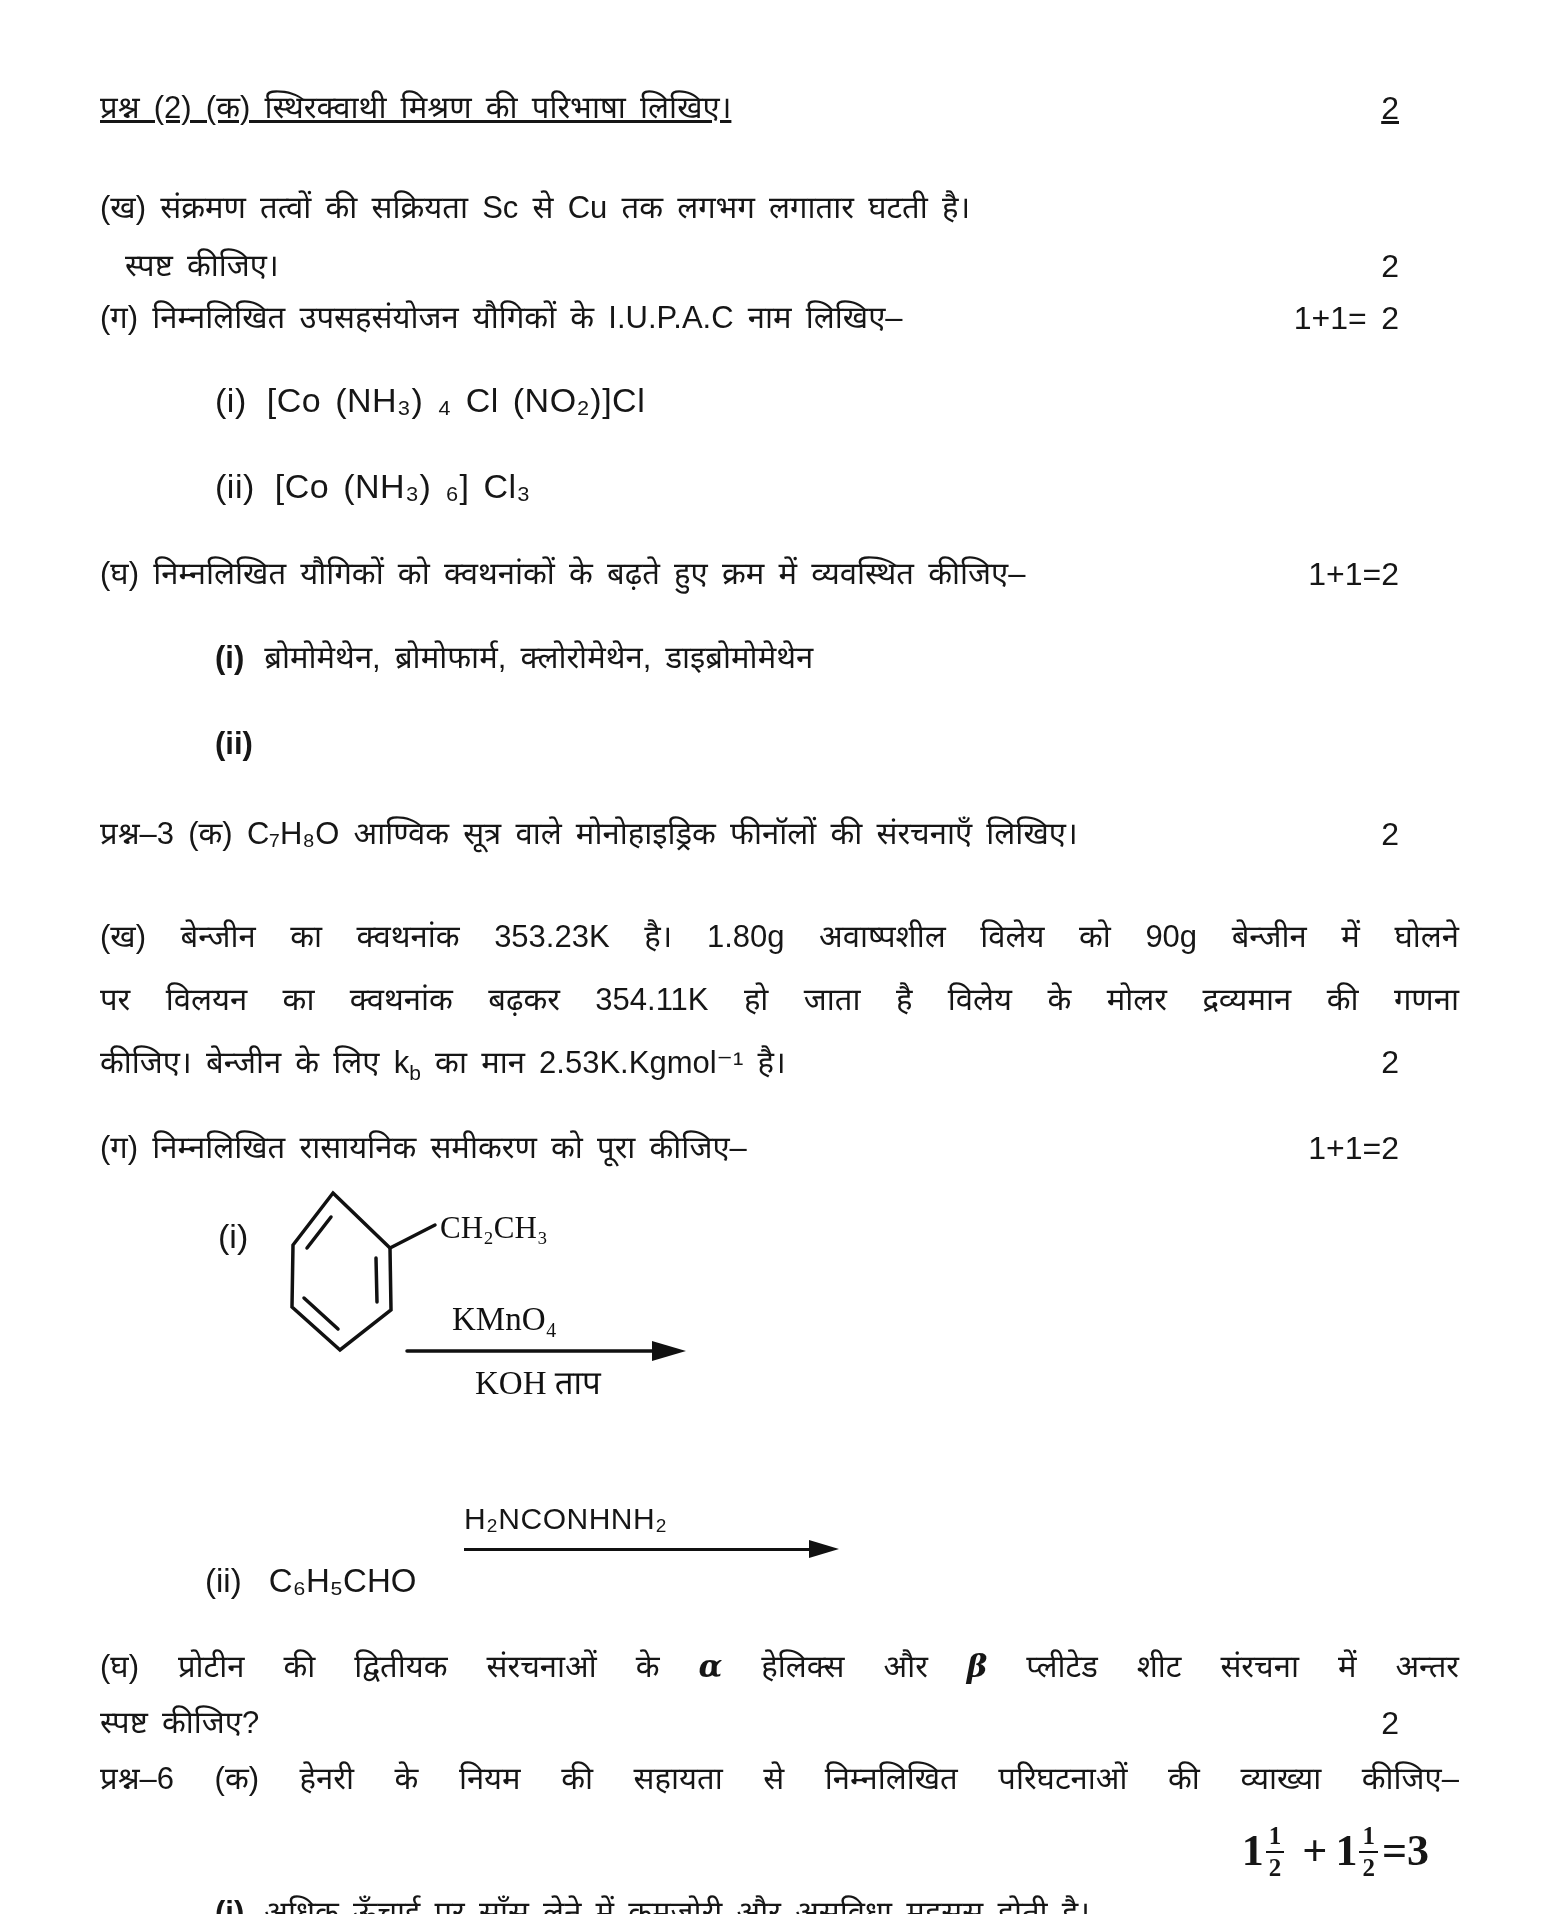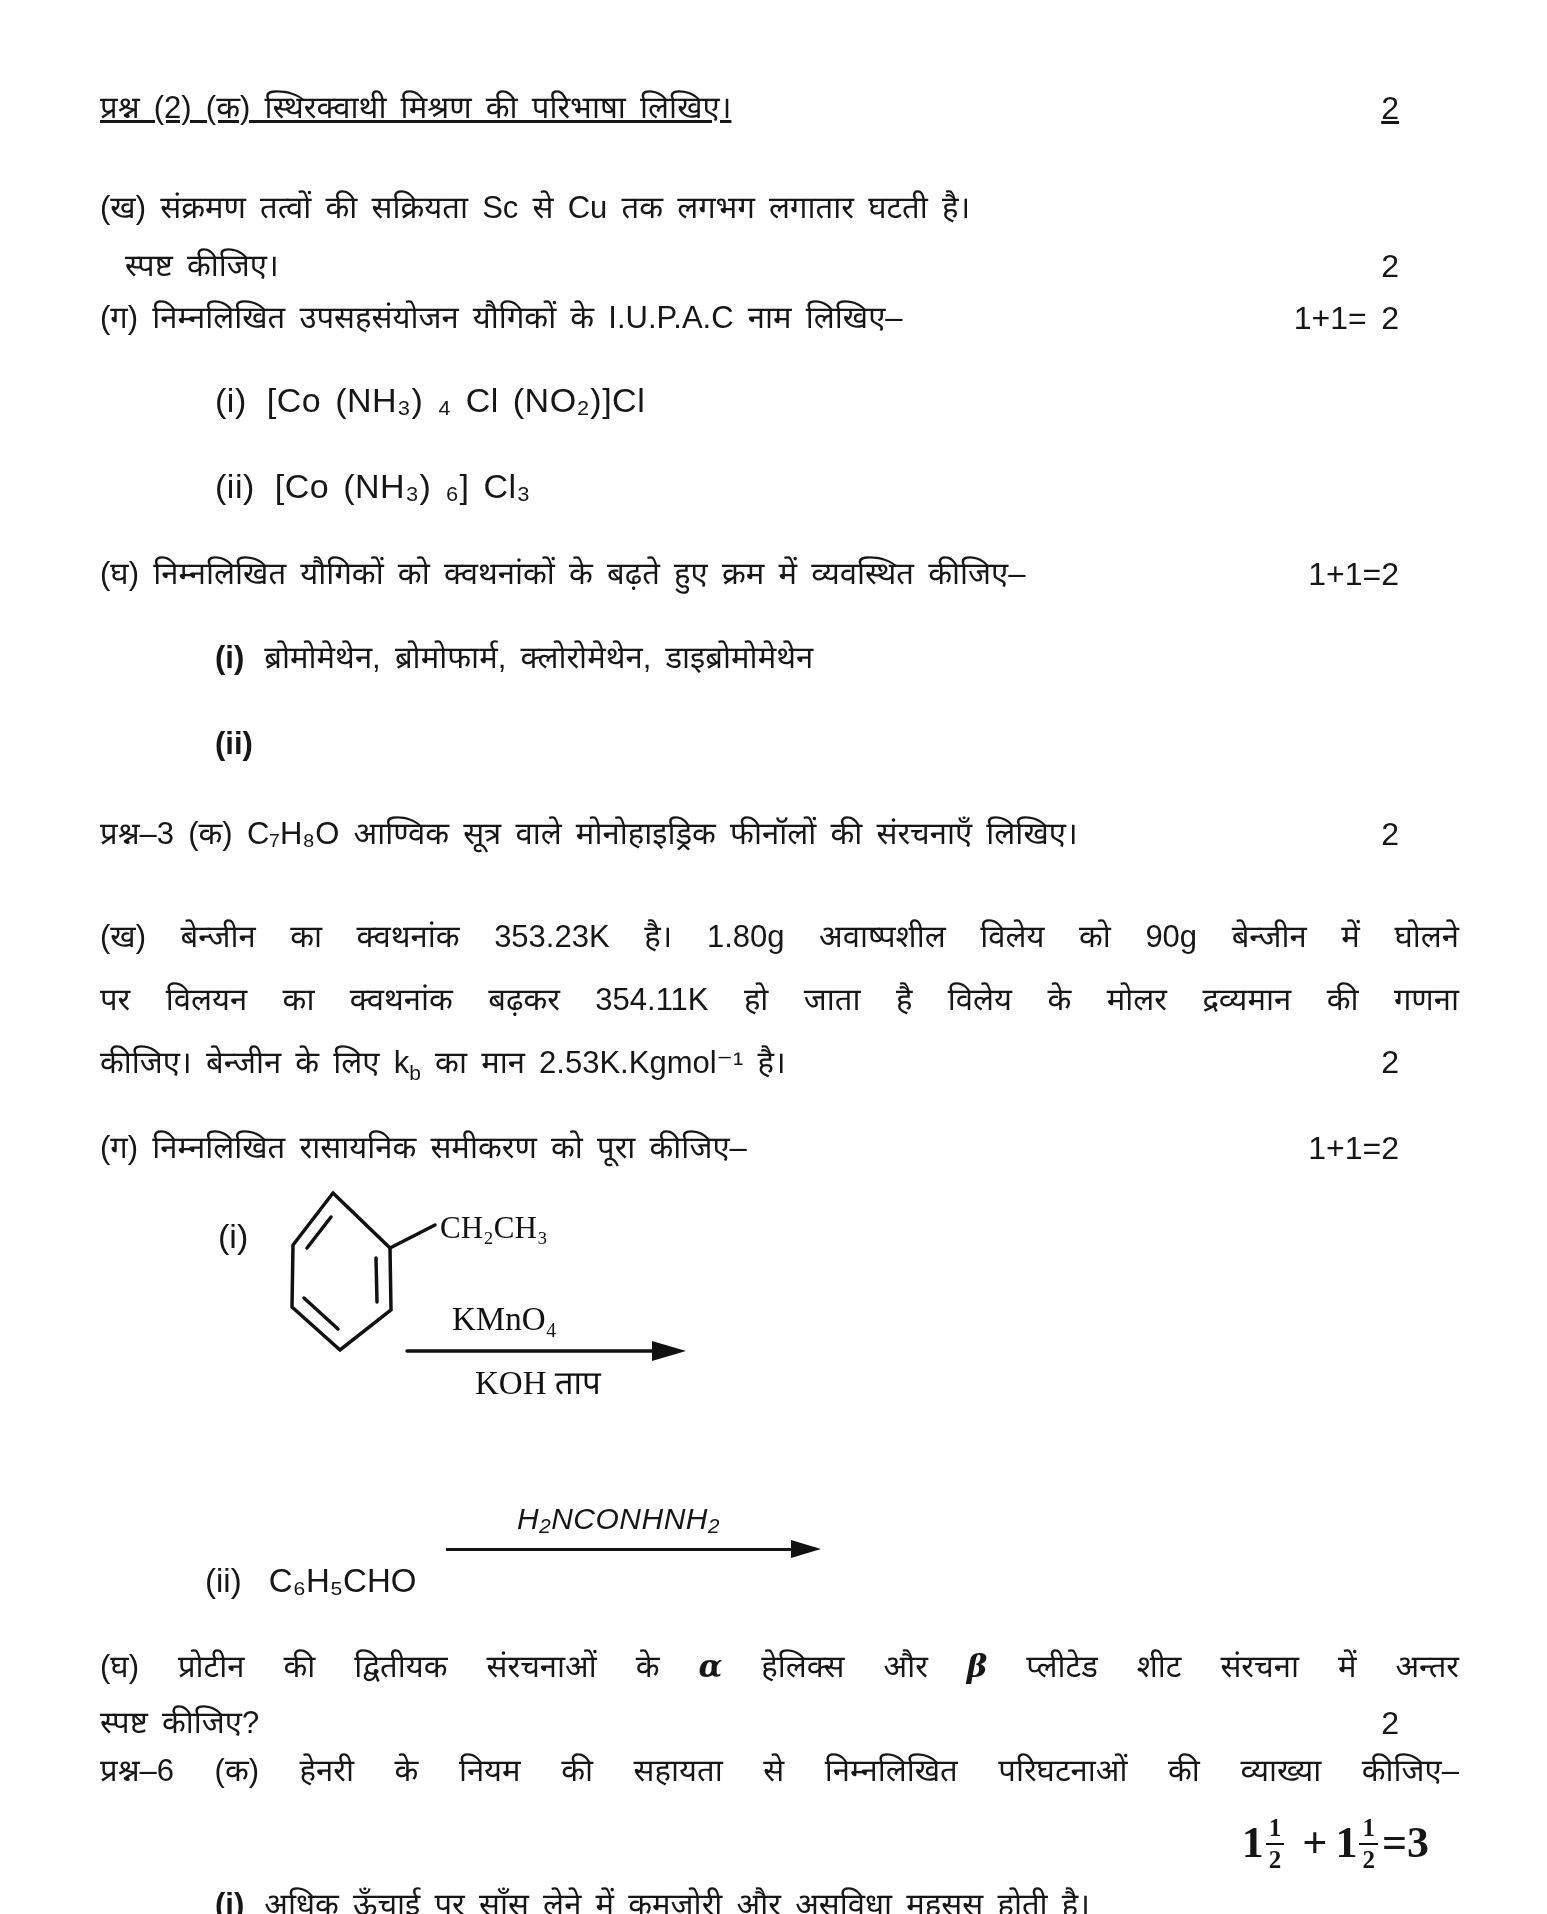--- a/index.html
+++ b/index.html
@@ -32,35 +32,35 @@
   .r6{margin-bottom:38px;}
   .r7{margin-bottom:36px;justify-content:center;}
   .r8{margin-bottom:38px;}
   .r9{margin-bottom:42px;}
   .r10{margin-bottom:47px;}
   .r11{margin-bottom:20px;}
   .r12{margin-bottom:0;}
   .r13{margin-bottom:28px;}
   .r14{margin-bottom:24px;}
   .r15a{margin-bottom:8px;}
-  .r15b{margin-bottom:0;}
+  .r15b{margin-bottom:8px;}
   .r16{margin-bottom:8px;}
   .r17{margin-bottom:0;}
   
   .rxn1-block{position:relative;height:300px;}
   .rxn1-label{position:absolute;left:118px;top:45px;font-size:34px;}
   .rxn1-svg{position:absolute;left:90px;top:6px;}
   .rxn1-svg .stroke{stroke:#111;stroke-width:3.5;fill:none;stroke-linecap:round;}
   .rxn1-svg .fillhead{fill:#111;stroke:none;}
   .chem-serif{font-family:"Liberation Serif","DejaVu Serif",serif;fill:#111;}
   
   .rxn2-block{position:relative;height:118px;}
   .rxn2-bottom{position:absolute;left:105px;top:62px;font-size:33px;}
   .rxn2-reactant{margin-left:18px;}
-  .rxn2-arrow-group{position:absolute;left:346px;top:0;width:345px;text-align:center;font-style:italic;}
+  .rxn2-arrow-group{position:absolute;left:364px;top:0;width:345px;text-align:left;}
   .rxn2-reagent{font-size:30px;line-height:38px;letter-spacing:0.5px;}
   .arrow-line{position:relative;margin-top:10px;height:0;border-top:3px solid #111;}
   .arrow-line::after{content:"";position:absolute;right:-30px;top:-11px;width:0;height:0;
     border-left:30px solid #111;border-top:9px solid transparent;border-bottom:9px solid transparent;}
   
   .fracrow{display:flex;justify-content:flex-end;margin-right:30px;align-items:center;height:78px;font-size:44px;font-weight:bold;font-family:"Liberation Serif","DejaVu Serif",serif;}
   .frac{display:inline-flex;flex-direction:column;align-items:center;font-size:25px;line-height:1.05;margin:0 4px 0 2px;transform:translateY(2px);font-weight:bold;}
   .frac .num{border-bottom:2.5px solid #111;padding:0 3px 1px 3px;}
   .frac .den{padding-top:2px;}
   .plus{margin:0 8px 0 14px;}

